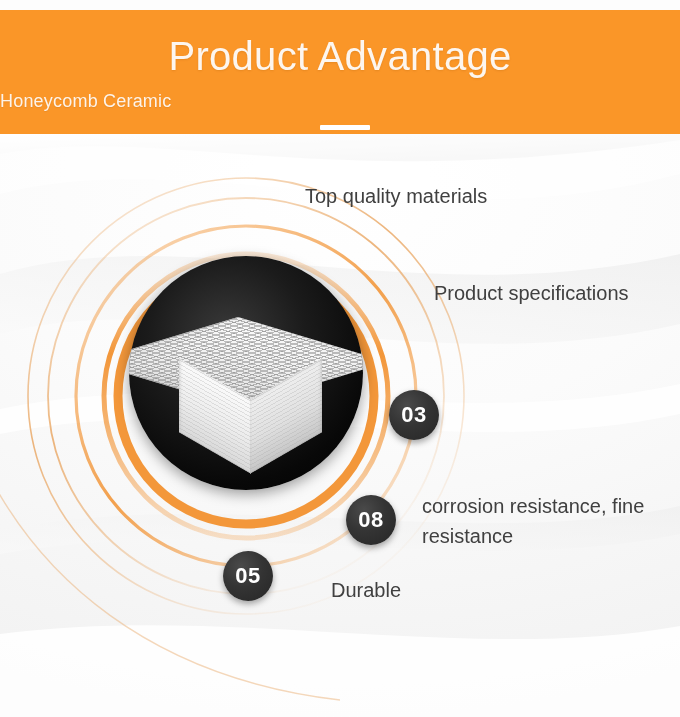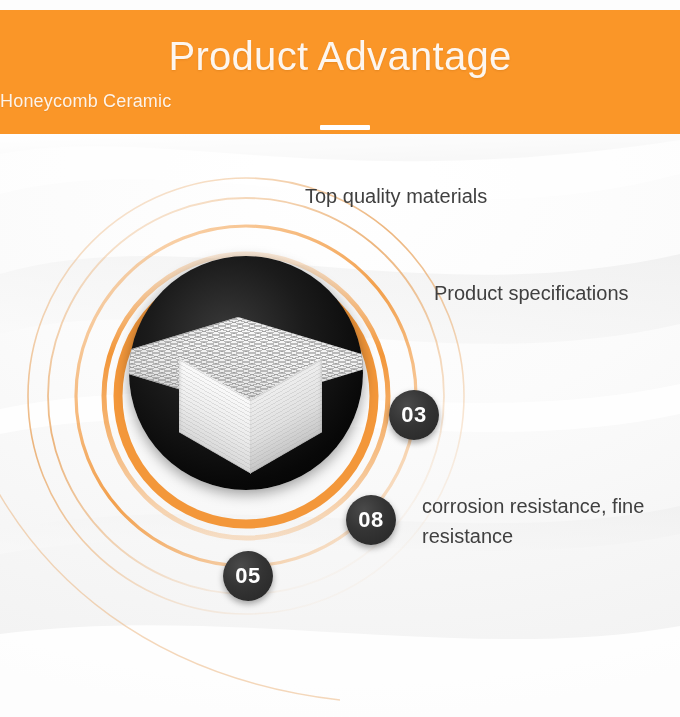--- a/index.html
+++ b/index.html
@@ -170,14 +170,15 @@
     </div>
   </div>
 
   <div class="badge" style="left:389px;top:390px;">03</div>
   <div class="badge" style="left:346px;top:495px;">08</div>
   <div class="badge" style="left:223px;top:551px;">05</div>
 
   <div class="label" style="left:305px;top:181px;">Top quality materials</div>
   <div class="label" style="left:434px;top:278px;">Product specifications</div>
   <div class="label two-line" style="left:422px;top:491px;">corrosion resistance, fine resistance</div>
+  <div class="label" style="left:331px;top:575px;">Durable</div>
 
 </div>
 
 </body></html>

